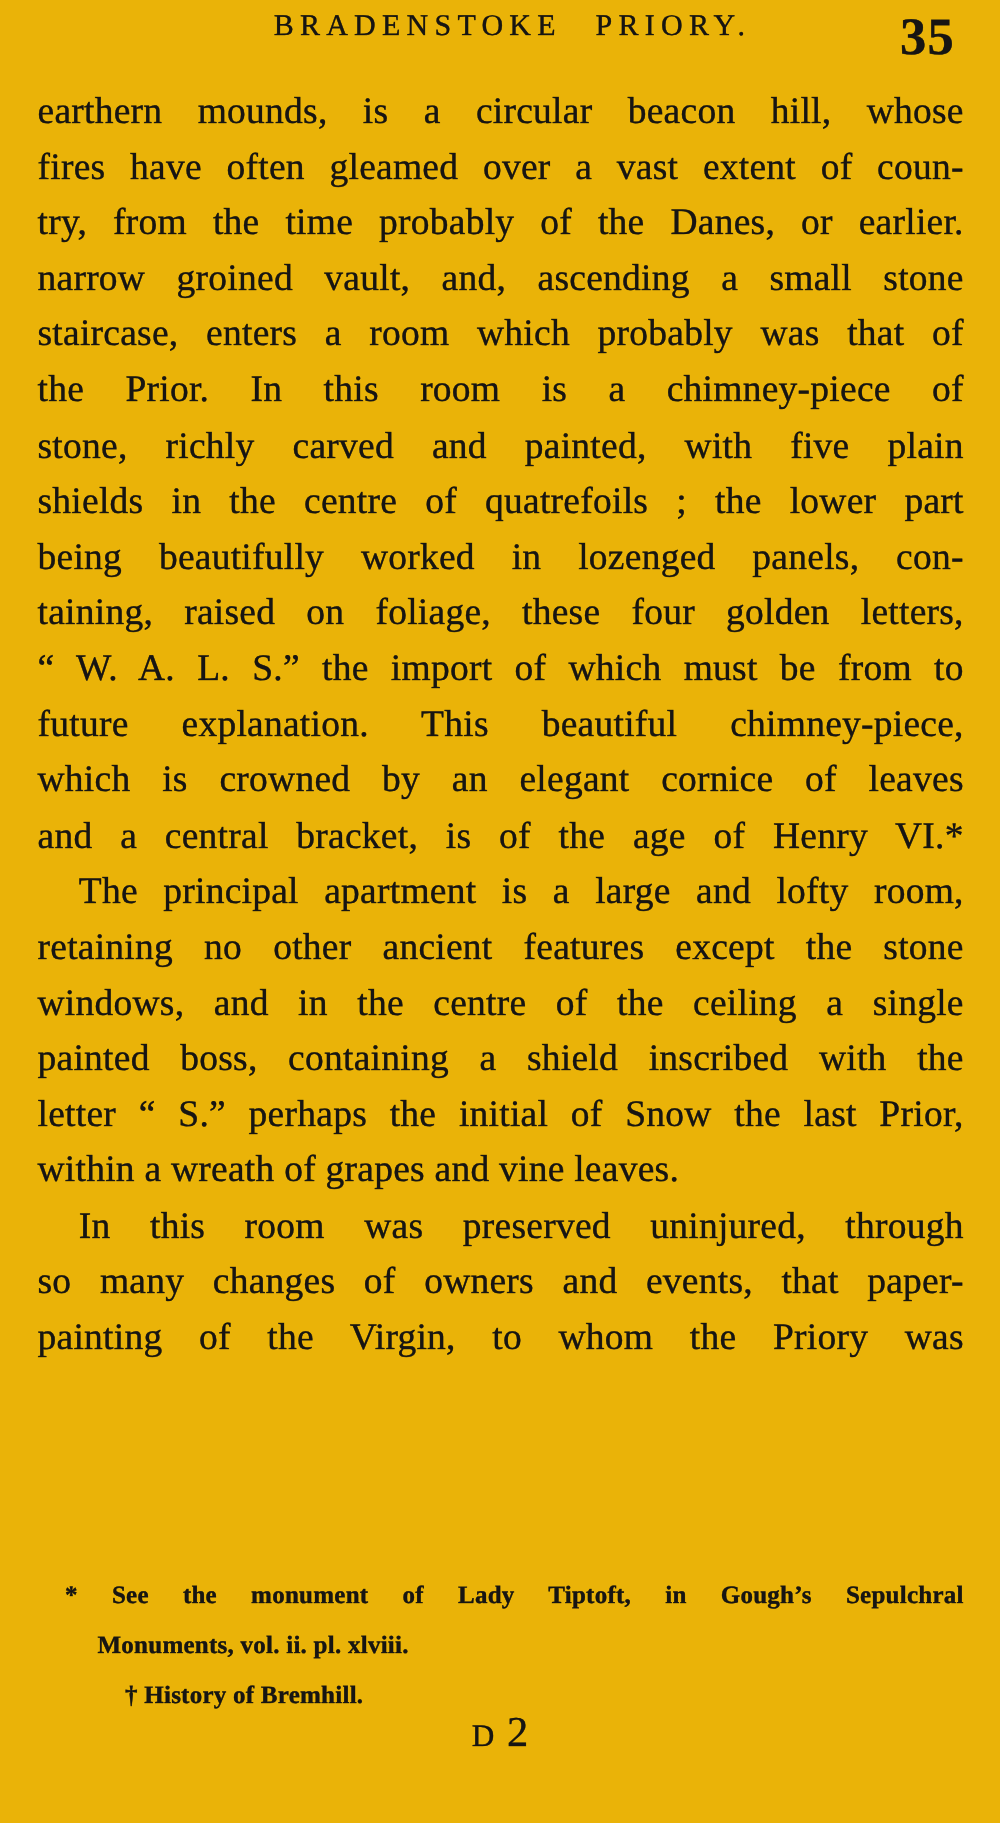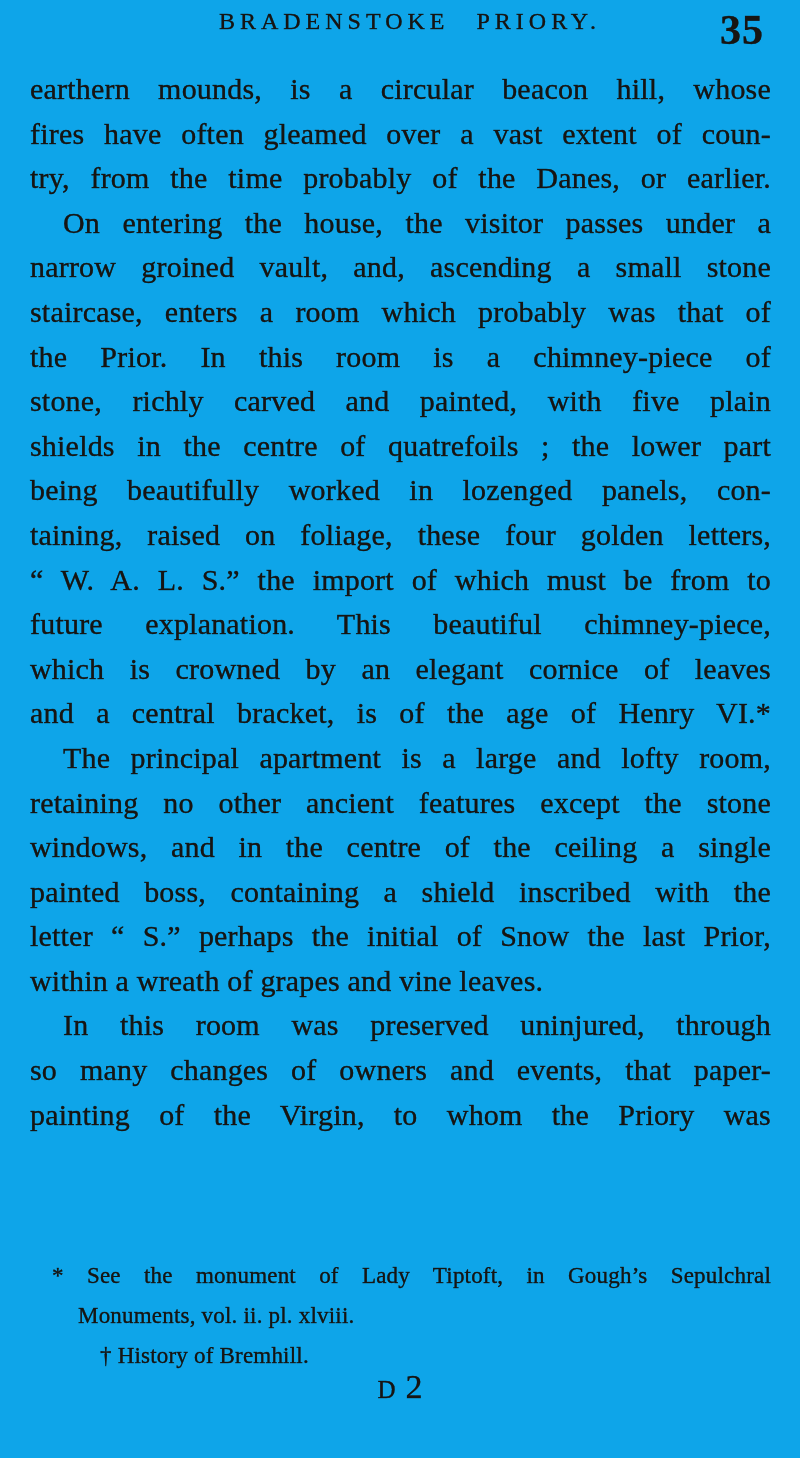--- a/index.html
+++ b/index.html
@@ -4,21 +4,21 @@
 <style>
   html, body {
     margin: 0;
     padding: 0;
     background: #ffffff;
   }
   .page {
     position: relative;
     width: 800px;
     height: 1458px;
-    background: #0ea5e9;
+    background: #eab308;
     color: #171513;
     font-family: "Liberation Serif", "DejaVu Serif", serif;
     overflow: hidden;
     -webkit-text-stroke: 0.3px rgba(23,21,19,0.75);
     text-shadow: 0 0 0.5px rgba(23,21,19,0.55);
   }
   
   .header {
     position: absolute;
     top: 8px;
@@ -64,25 +64,26 @@
     text-indent: 33px;
   }
   
   .footnotes {
     position: absolute;
     left: 30px;
     top: 1256px;
     width: 741px;
   }
   .fn-line {
-    font-size: 23px;
+    font-size: 20px;
     line-height: 40px;
     text-align: justify;
     text-align-last: justify;
     letter-spacing: 0.2px;
+    font-weight: bold;
   }
   .fn-line.noJustify {
     text-align: left;
     text-align-last: left;
     margin-left: 48px;
   }
   .fn-line.first {
     text-indent: 22px;
   }
   
@@ -112,21 +113,20 @@
     <span class="page-number">35</span>
   </div>
 
   <div class="content">
       <div class="para">
         <div class="line">earthern mounds, is a circular beacon hill, whose</div>
         <div class="line">fires have often gleamed over a vast extent of coun-</div>
         <div class="line">try, from the time probably of the Danes, or earlier.</div>
       </div>
       <div class="para">
-        <div class="line first">On entering the house, the visitor passes under a</div>
         <div class="line">narrow groined vault, and, ascending a small stone</div>
         <div class="line">staircase, enters a room which probably was that of</div>
         <div class="line">the Prior. In this room is a chimney-piece of</div>
         <div class="line">stone, richly carved and painted, with five plain</div>
         <div class="line">shields in the centre of quatrefoils ; the lower part</div>
         <div class="line">being beautifully worked in lozenged panels, con-</div>
         <div class="line">taining, raised on foliage, these four golden letters,</div>
         <div class="line">“ W. A. L. S.” the import of which must be from to</div>
         <div class="line">future explanation. This beautiful chimney-piece,</div>
         <div class="line">which is crowned by an elegant cornice of leaves</div>

